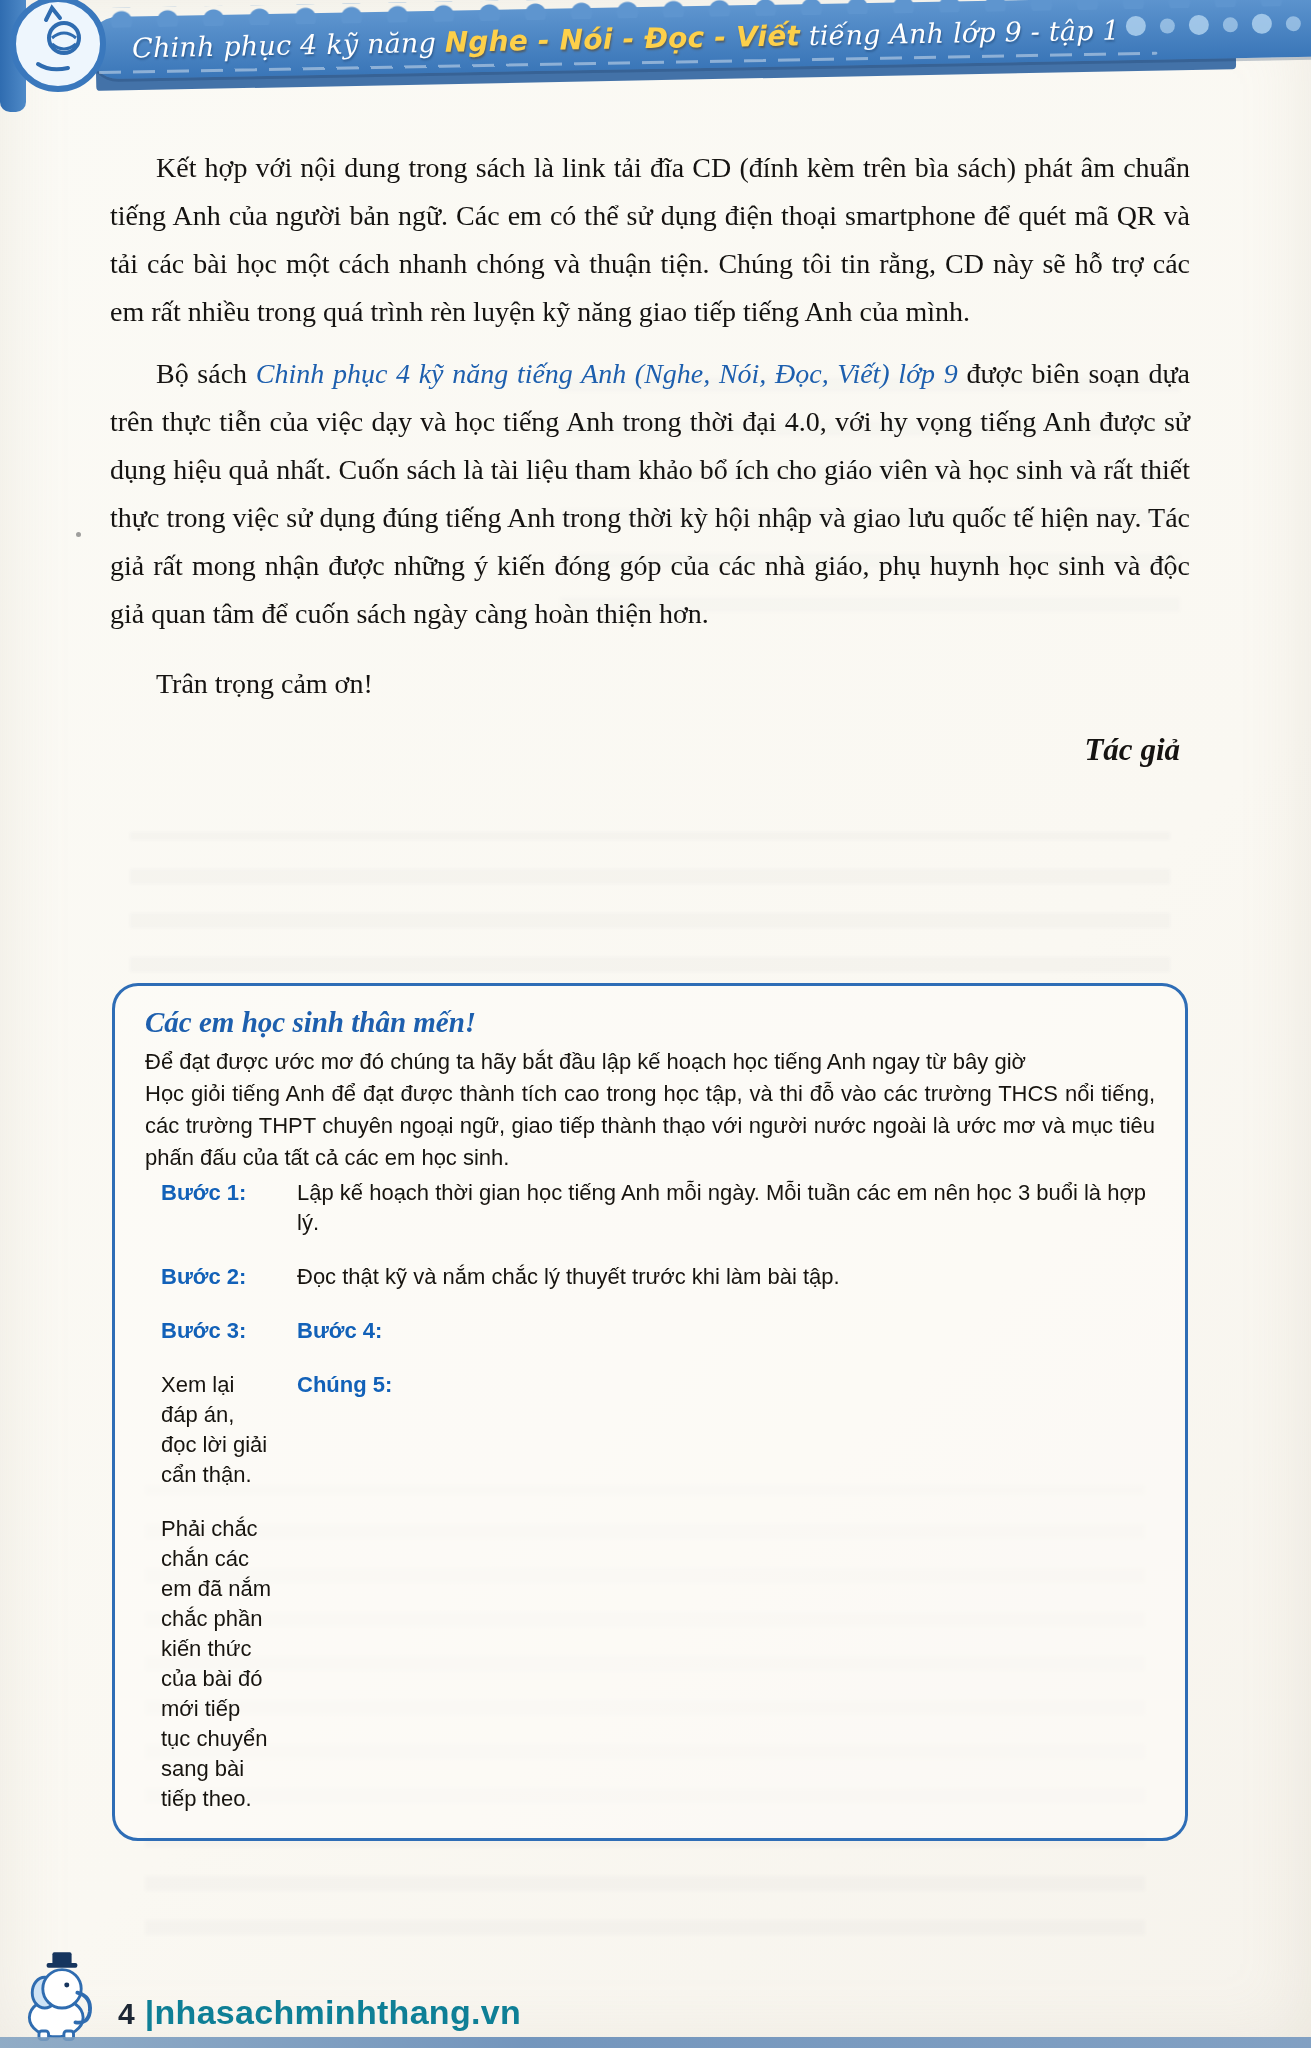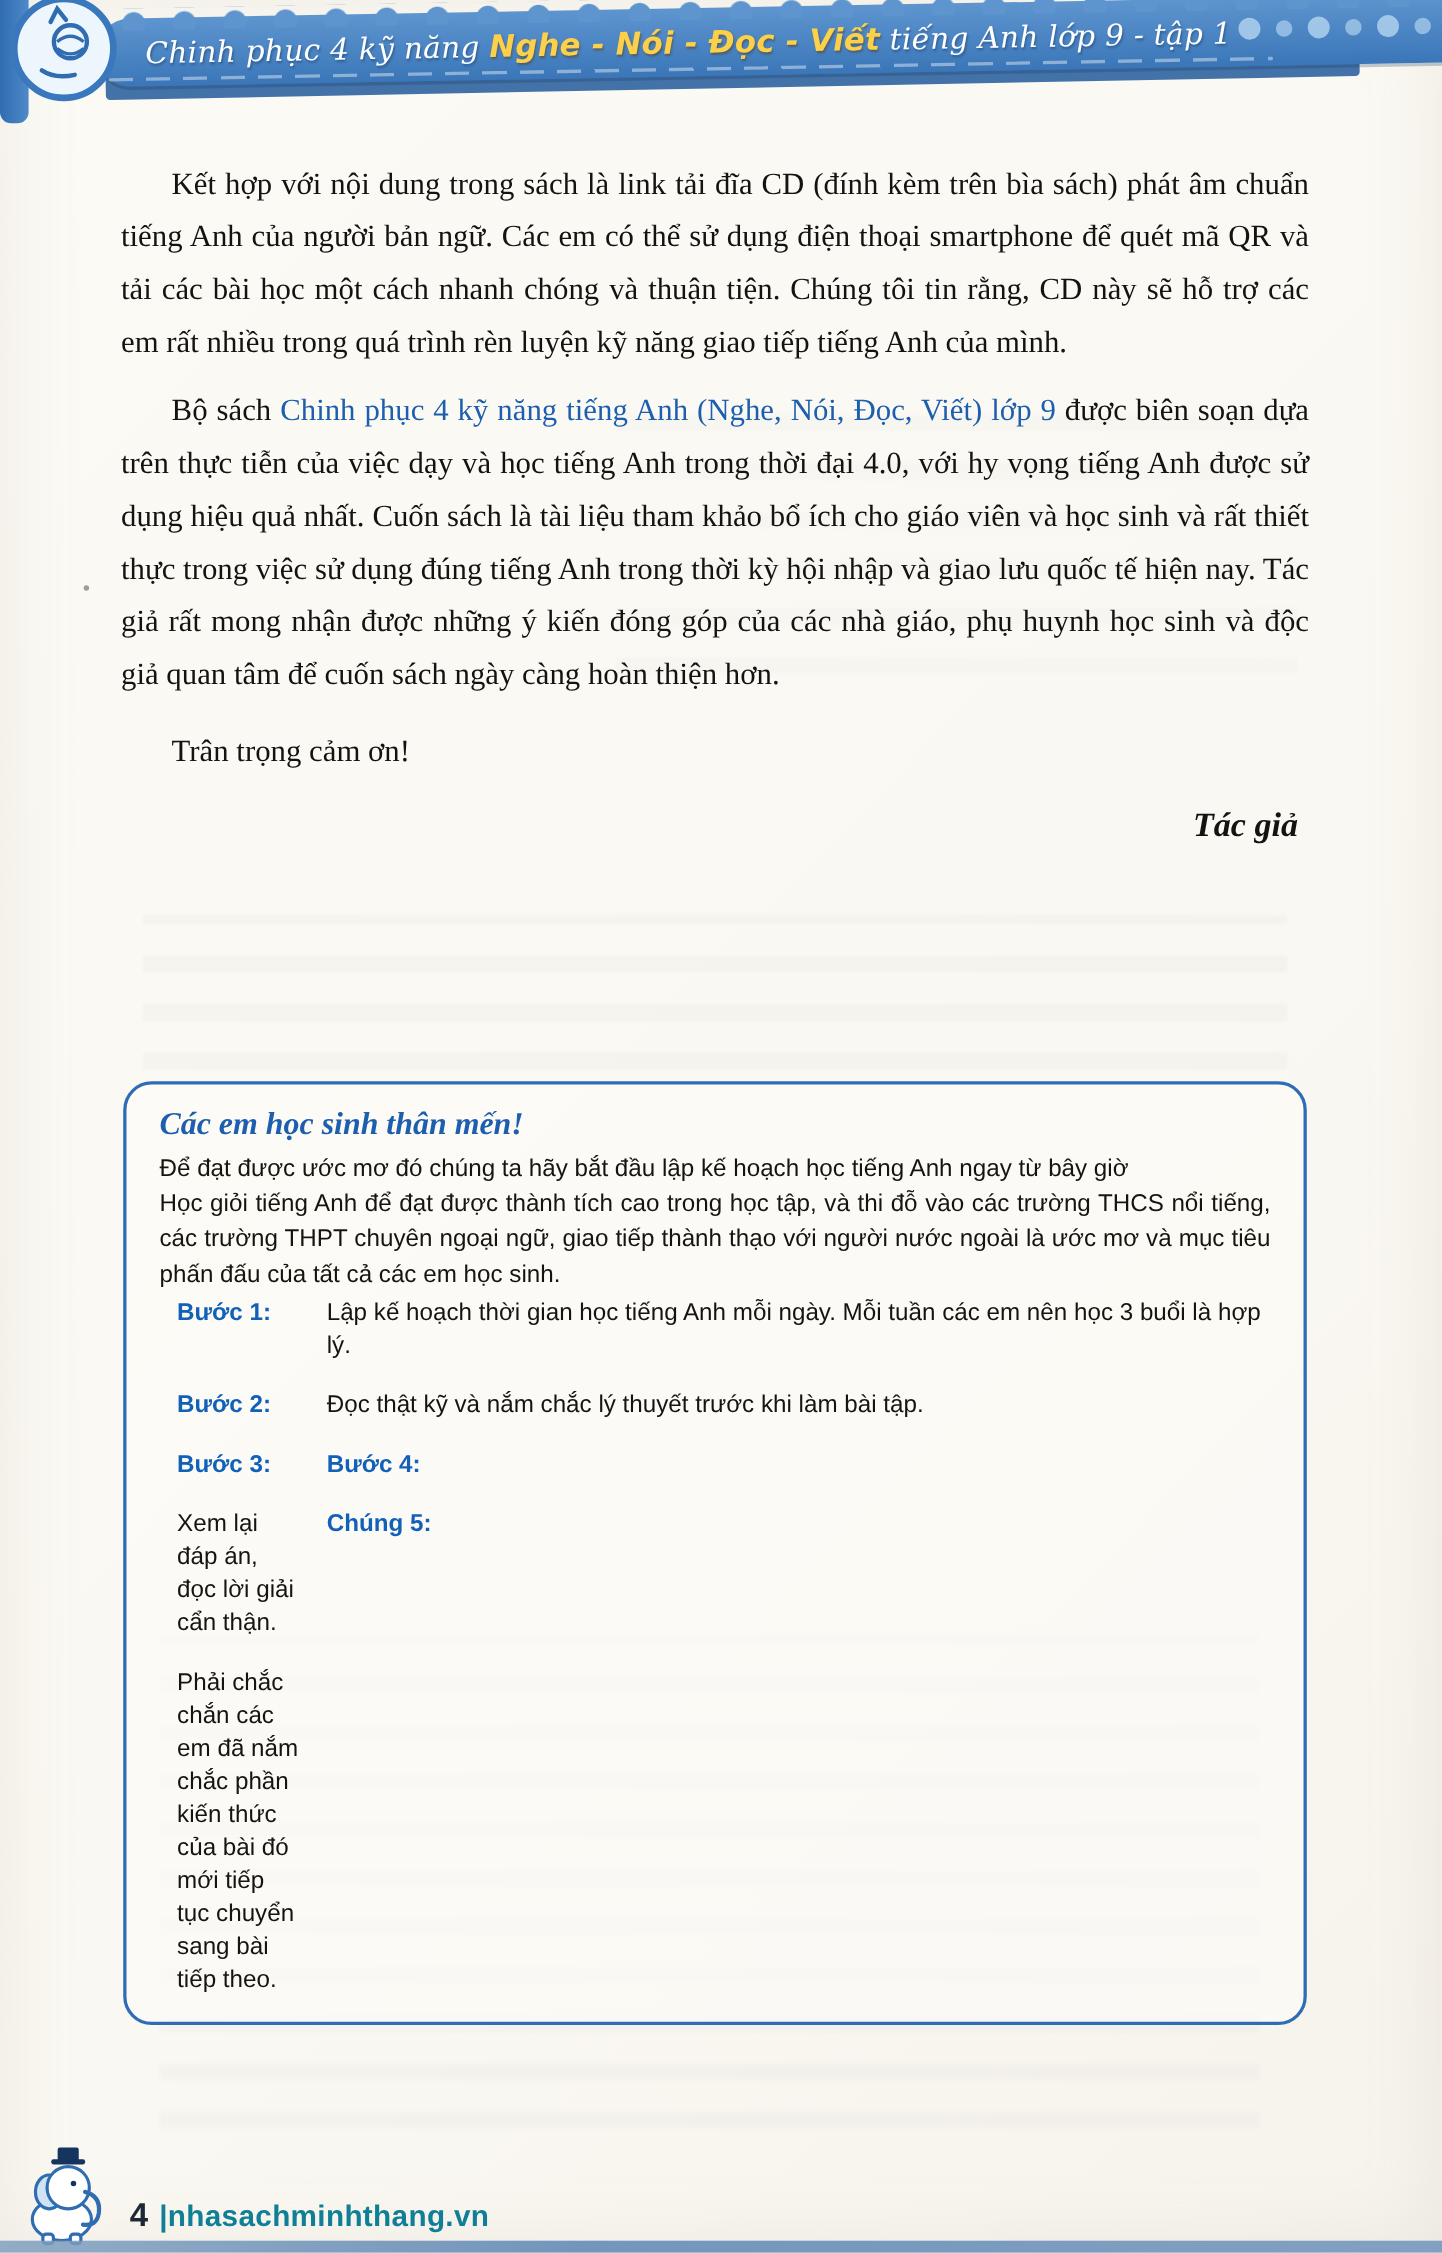--- a/index.html
+++ b/index.html
@@ -62,21 +62,21 @@
   .dots span{width:20px;height:20px;border-radius:50%;background:#a9cceb;opacity:.9;display:block;}
   .dots span:nth-child(2n){width:15px;height:15px;opacity:.75;}
 
   
   .content{
     position:absolute;left:110px;top:144px;width:1080px;
     font-size:28px;line-height:48px;color:#151311;
     text-align:justify;
   }
   .content p{margin:0 0 14px 0;text-indent:46px;}
-  .series{color:#1d5fae;}
+  .series{color:#1d5fae;font-style:italic;}
   .thanks{margin-top:22px !important;}
   .signature{
     text-align:right;font-weight:bold;font-style:italic;font-size:31px;
     margin:18px 10px 0 0 !important;text-indent:0 !important;
   }
 
   
   .advice-box{
     position:absolute;left:112px;top:983px;width:1076px;box-sizing:border-box;
     border:3px solid #2e6db6;border-radius:26px;
@@ -98,21 +98,21 @@
   }
   .step-label{color:#1261b8;font-weight:bold;}
   .step-text{text-align:left;}
 
   
   .footer{
     position:absolute;left:118px;bottom:16px;display:flex;align-items:baseline;gap:10px;
     font-family:"Liberation Sans", sans-serif;font-weight:bold;
   }
   .page-num{font-size:30px;color:#1d2735;}
-  .site{font-size:27px;color:#0e7f96;letter-spacing:.3px;}
+  .site{font-size:34px;color:#0e7f96;letter-spacing:.3px;}
   .elephant{position:absolute;left:14px;bottom:6px;width:96px;height:92px;}
   .bottom-edge{
     position:absolute;left:0;right:0;bottom:0;height:11px;
     background:linear-gradient(90deg,#7fa0c0 0%,#5d86b5 40%,#6e93bd 100%);
     opacity:.85;
   }
 
   
   .ghost{
     position:absolute;pointer-events:none;filter:blur(1.5px);

